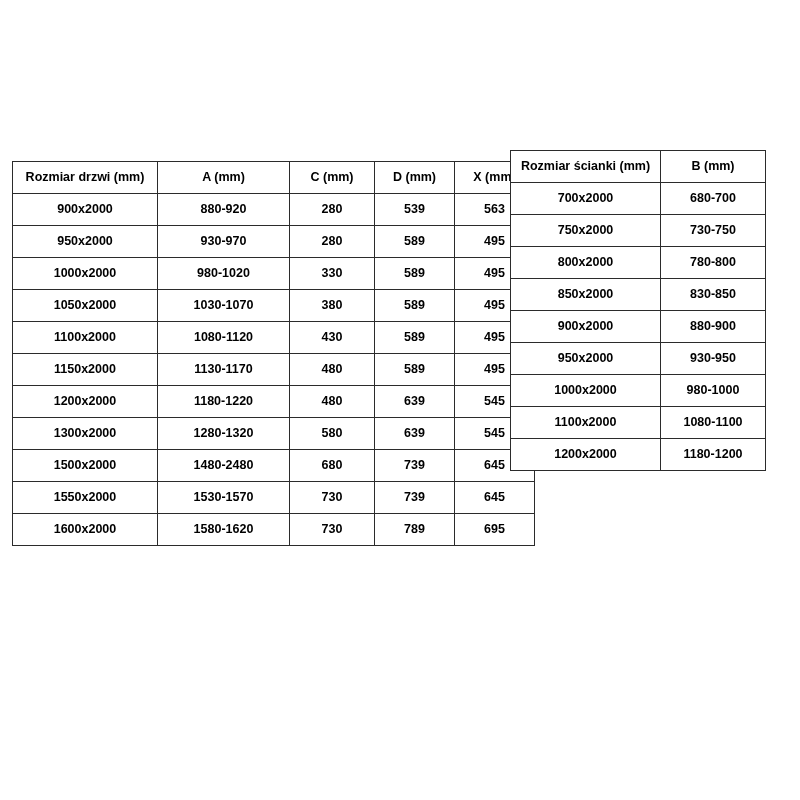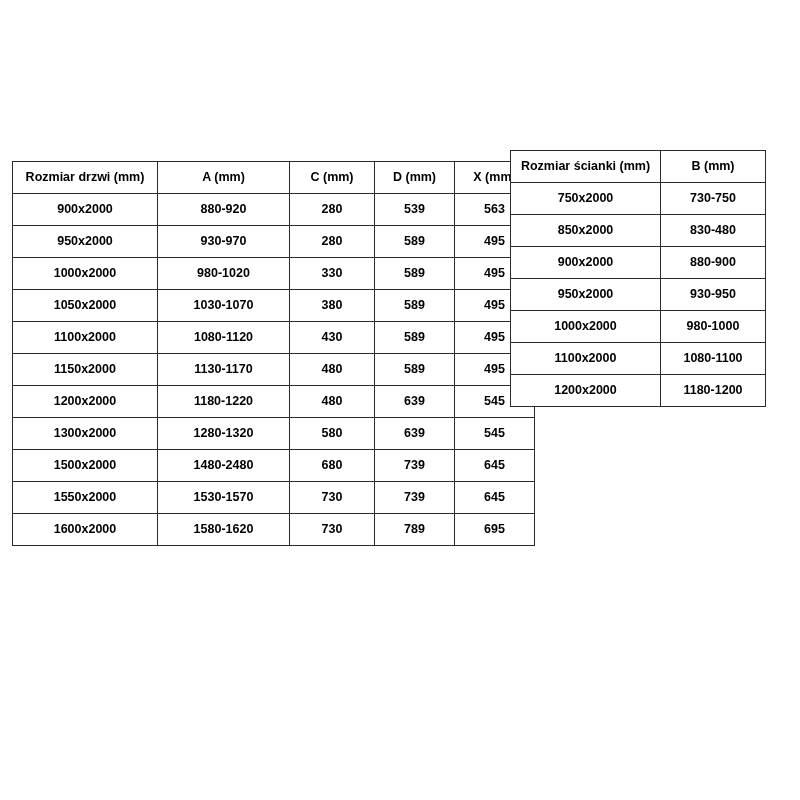--- a/index.html
+++ b/index.html
@@ -176,26 +176,34 @@
           <col class="c-b">
       </colgroup>
       <thead>
         <tr>
           <th>Rozmiar ścianki (mm)</th>
           <th>B (mm)</th>
         </tr>
       </thead>
       <tbody id="walls-body">
           <tr>
+            <td>700x2000</td>
+            <td>680-700</td>
+          </tr>
+          <tr>
             <td>750x2000</td>
             <td>730-750</td>
           </tr>
           <tr>
+            <td>800x2000</td>
+            <td>780-800</td>
+          </tr>
+          <tr>
             <td>850x2000</td>
-            <td>830-480</td>
+            <td>830-850</td>
           </tr>
           <tr>
             <td>900x2000</td>
             <td>880-900</td>
           </tr>
           <tr>
             <td>950x2000</td>
             <td>930-950</td>
           </tr>
           <tr>

